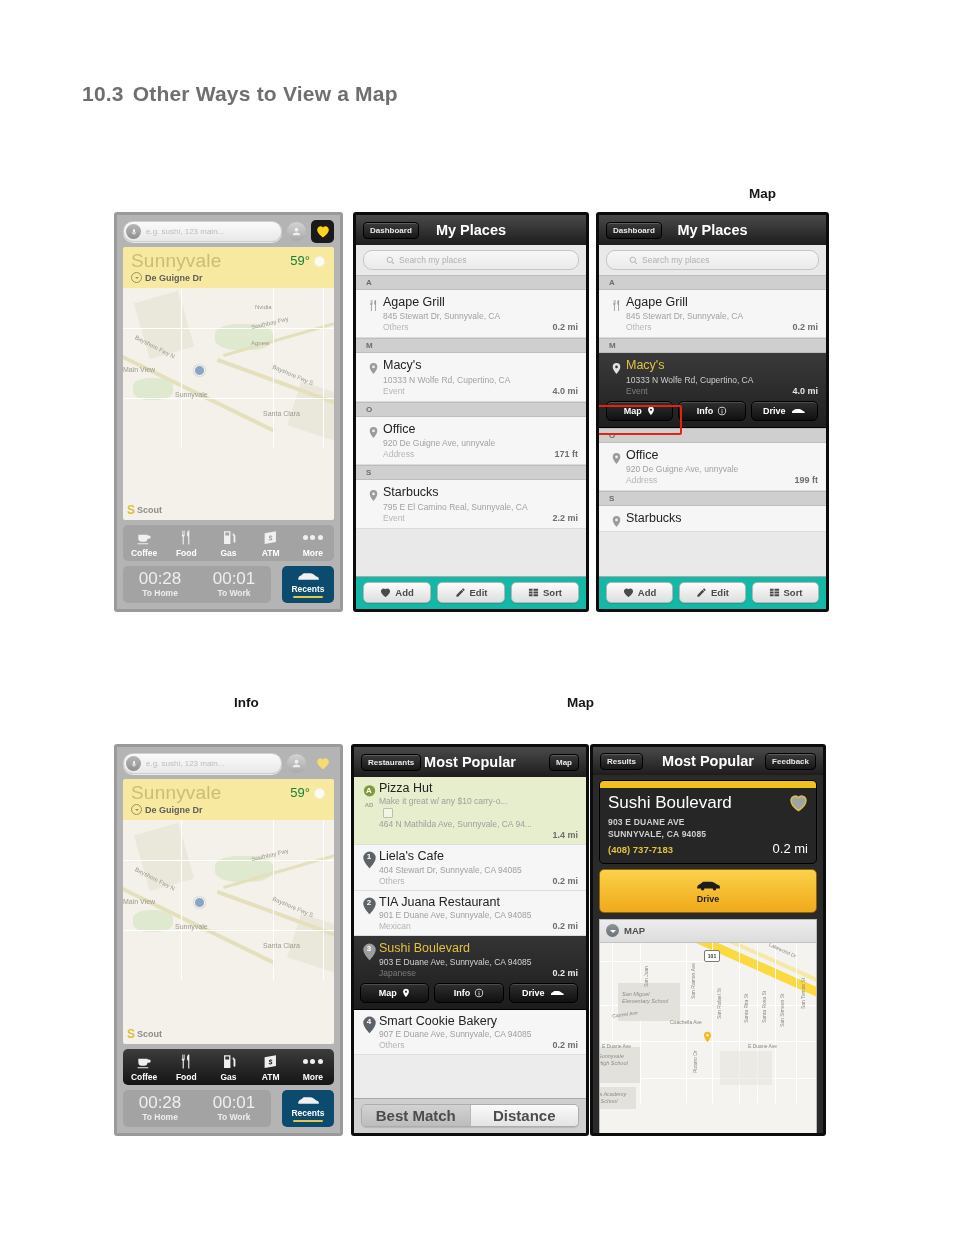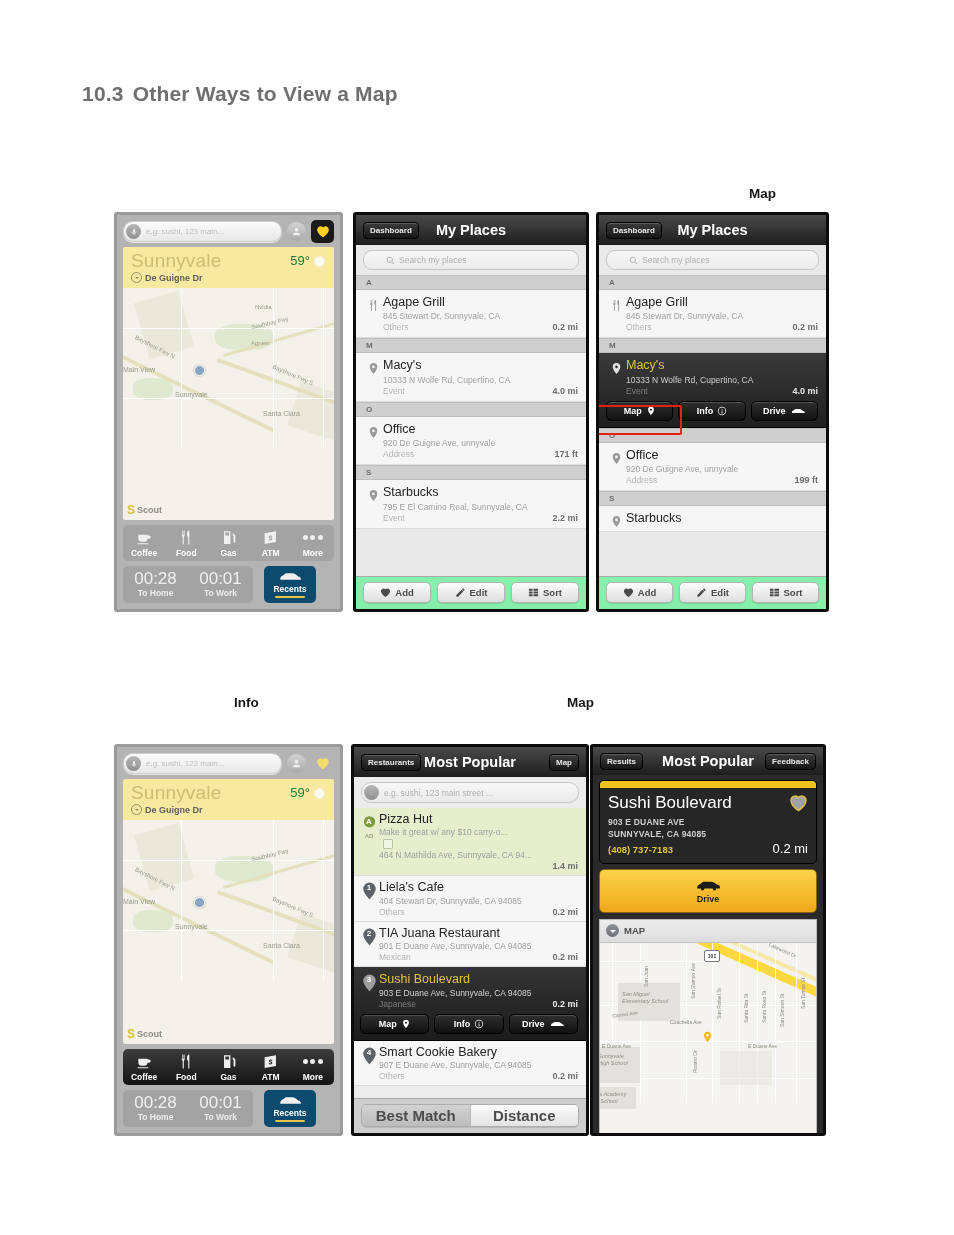--- a/index.html
+++ b/index.html
@@ -61,21 +61,21 @@
 
   .mp-tools{margin:5px 6px 0 6px;border-radius:5px;display:flex;padding:4px 0 3px 0;}
   .mp-tools.grey{background:#a3a3a3;}
   .mp-tools.black{background:linear-gradient(#3c3c3c,#141414);}
   .tool{flex:1;display:flex;flex-direction:column;align-items:center;gap:2px;}
   .tool svg{width:18px;height:17px;fill:#f0f0f0;}
   .tool span{font-size:8.5px;font-weight:bold;color:#fff;}
   .dots{display:flex;gap:2.5px;height:17px;align-items:center;}
   .dots i{width:5px;height:5px;border-radius:50%;background:#f0f0f0;display:block;}
 
-  .mp-bottom{margin:5px 24px 6px 6px;display:flex;gap:11px;border-radius:17px;}
+  .mp-bottom{margin:5px 6px 6px 6px;display:flex;gap:11px;border-radius:17px;}
   .eta{flex:1;background:#a3a3a3;border-radius:5px;display:flex;padding:4px 0 5px 0;}
   .eta-c{flex:1;display:flex;flex-direction:column;align-items:center;}
   .eta-t{font-size:17px;color:#efefef;line-height:1.05;}
   .eta-l{font-size:8.5px;font-weight:bold;color:#ededed;}
   .recents{width:52px;background:#0c4a6e;border-radius:5px;display:flex;flex-direction:column;align-items:center;justify-content:center;padding:3px 0 4px 0;}
   .recents svg{width:26px;height:13px;fill:#f0f0f0;}
   .recents span{font-size:8.5px;font-weight:bold;color:#fff;margin-top:1px;}
   .recents .bar{width:30px;height:2.5px;background:#e6c64a;margin-top:2px;border-radius:1px;}
 
   
@@ -112,21 +112,21 @@
   .row.sel .r-dist{color:#e6e6e6;}
   .actions{display:flex;gap:5px;margin-top:5px;}
   .abtn{flex:1;height:18px;border-radius:5px;background:linear-gradient(#2f2f2f,#101010);border:1px solid #000;
     display:flex;align-items:center;justify-content:center;gap:4px;color:#fff;font-size:9px;font-weight:bold;
     box-shadow:inset 0 1px 0 rgba(255,255,255,.15);}
   .abtn svg{width:10px;height:10px;fill:#fff;}
   .abtn .car{width:16px;height:8px;}
   .hl{position:relative;}
   .hlbox{position:absolute;border:2.5px solid #e52112;border-radius:2px;pointer-events:none;}
 
-  .toolbar{margin-top:auto;background:#86efac;border-top:1px solid #a9a9a9;display:flex;gap:6px;padding:5px 7px 6px 7px;flex:0 0 auto;}
+  .toolbar{margin-top:auto;background:#14b8a6;border-top:1px solid #a9a9a9;display:flex;gap:6px;padding:5px 7px 6px 7px;flex:0 0 auto;}
   .tbtn{flex:1;height:19px;border-radius:5px;background:linear-gradient(#fcfcfc,#dedede);border:1px solid #b5b5b5;
     display:flex;align-items:center;justify-content:center;gap:4px;font-size:9.5px;font-weight:bold;color:#4a4a4a;
     box-shadow:0 1px 1px rgba(0,0,0,.12);}
   .tbtn svg{width:11px;height:11px;fill:#4a4a4a;}
 
   
   .mpop{width:100%;height:100%;background:#ececec;display:flex;flex-direction:column;}
   .mpop .searchrow{padding:5px 7px;background:#ececec;}
   .mpop .sbox{height:19px;border-radius:10px;padding:0 2px;gap:5px;}
   .prow{background:#f6f6f6;display:flex;padding:4px 8px 4px 5px;border-bottom:1px solid #dddddd;}
@@ -681,30 +681,20 @@
 </div>
 
 <div class="phone dark" id="phone-popular">
   <div class="mpop">
     <div class="navbar">
       <div class="navbtn">Restaurants</div>
       <div class="navtitle">Most Popular</div>
       <div class="sp"></div>
       <div class="navbtn">Map</div>
     </div>
-    <div class="searchrow">
-      <div class="sbox">
-        <div class="mic">
-          <svg viewBox="0 0 24 24">
-              <path d="M12 14a3 3 0 0 0 3-3V6a3 3 0 0 0-6 0v5a3 3 0 0 0 3 3zm5-3a5 5 0 0 1-10 0H5a7 7 0 0 0 6 6.9V21h2v-3.1A7 7 0 0 0 19 11h-2z"></path>
-            </svg>
-        </div>
-        <span>e.g. sushi, 123 main street ...</span>
-      </div>
-    </div>
 
     <div class="prow ad">
       <div class="pin">
         <div class="pinshape">
           <svg viewBox="0 0 24 24">
               <circle cx="12" cy="10" r="9" fill="#7d9b3c"></circle>
             </svg>
           <div class="pinnum" style="top:3px;">A</div>
         </div>
         <div class="adtag">AD</div>

